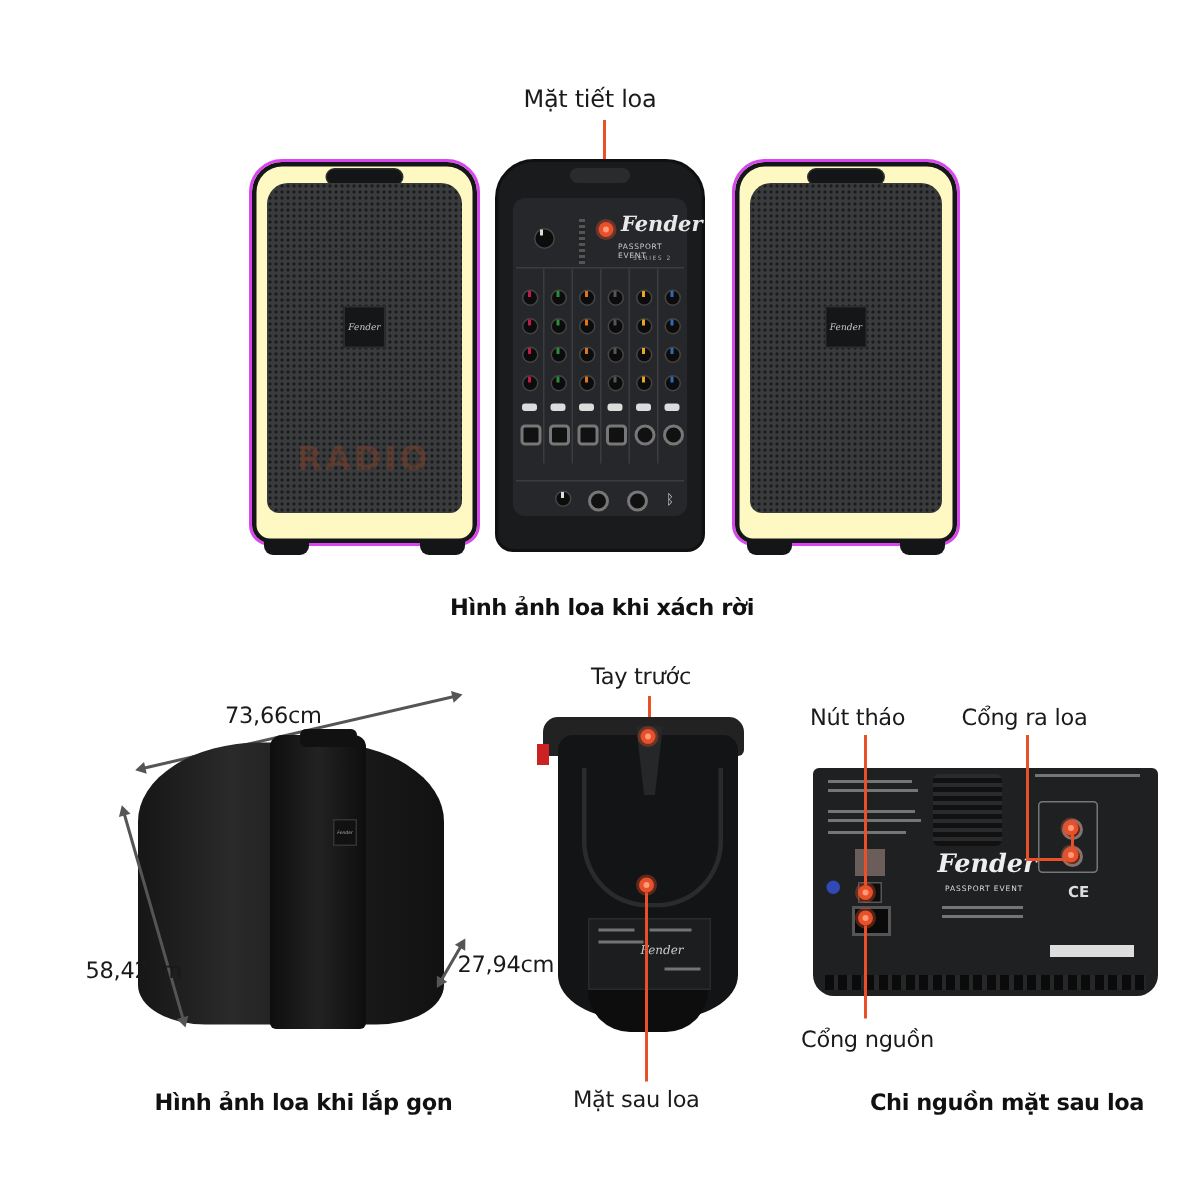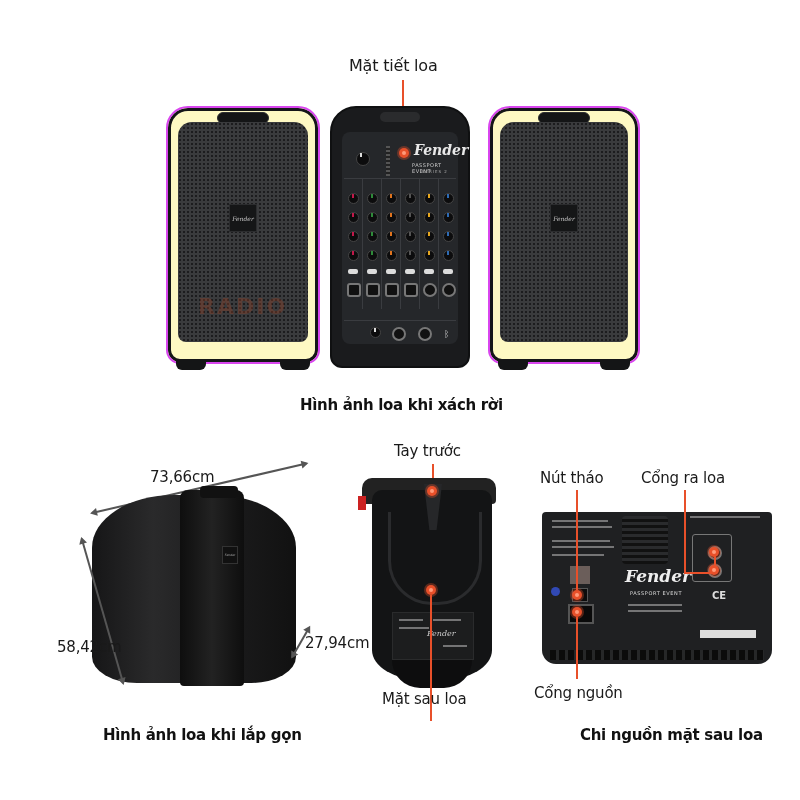--- a/index.html
+++ b/index.html
@@ -189,21 +189,21 @@
   <div class="rear-text" style="left:40px; top:6px; width:28px;"></div>
   <div class="rear-text" style="left:6px; top:14px; width:30px;"></div>
   <div class="abs" style="left:34px; top:16px; font-size:8px; color:#ccc; font-style:italic; font-family:'DejaVu Serif',serif;">Fender</div>
   <div class="rear-text" style="left:50px; top:32px; width:24px;"></div>
 </div>
 <div class="back-base"></div>
 <div class="callout-dot" style="left:427px; top:486px;"></div>
 <div class="callout-dot" style="left:426px; top:585px;"></div>
 <div class="callout-line" style="left:430px; top:595px; height:126px;"></div>
 
-<div class="label" style="left:382px; top:690px;">Mặt sau loa</div>
+<div class="label" style="left:382px; top:724px;">Mặt sau loa</div>
 
 <div class="label" style="left:540px; top:469px;">Nút tháo</div>
 <div class="label" style="left:641px; top:469px;">Cổng ra loa</div>
 
 <div class="rear-panel"></div>
 <div class="rear-text" style="left:552px; top:520px; width:56px;"></div>
 <div class="rear-text" style="left:552px; top:526px; width:60px;"></div>
 <div class="rear-text" style="left:552px; top:540px; width:58px;"></div>
 <div class="rear-text" style="left:552px; top:546px; width:62px;"></div>
 <div class="rear-text" style="left:552px; top:554px; width:52px;"></div>

